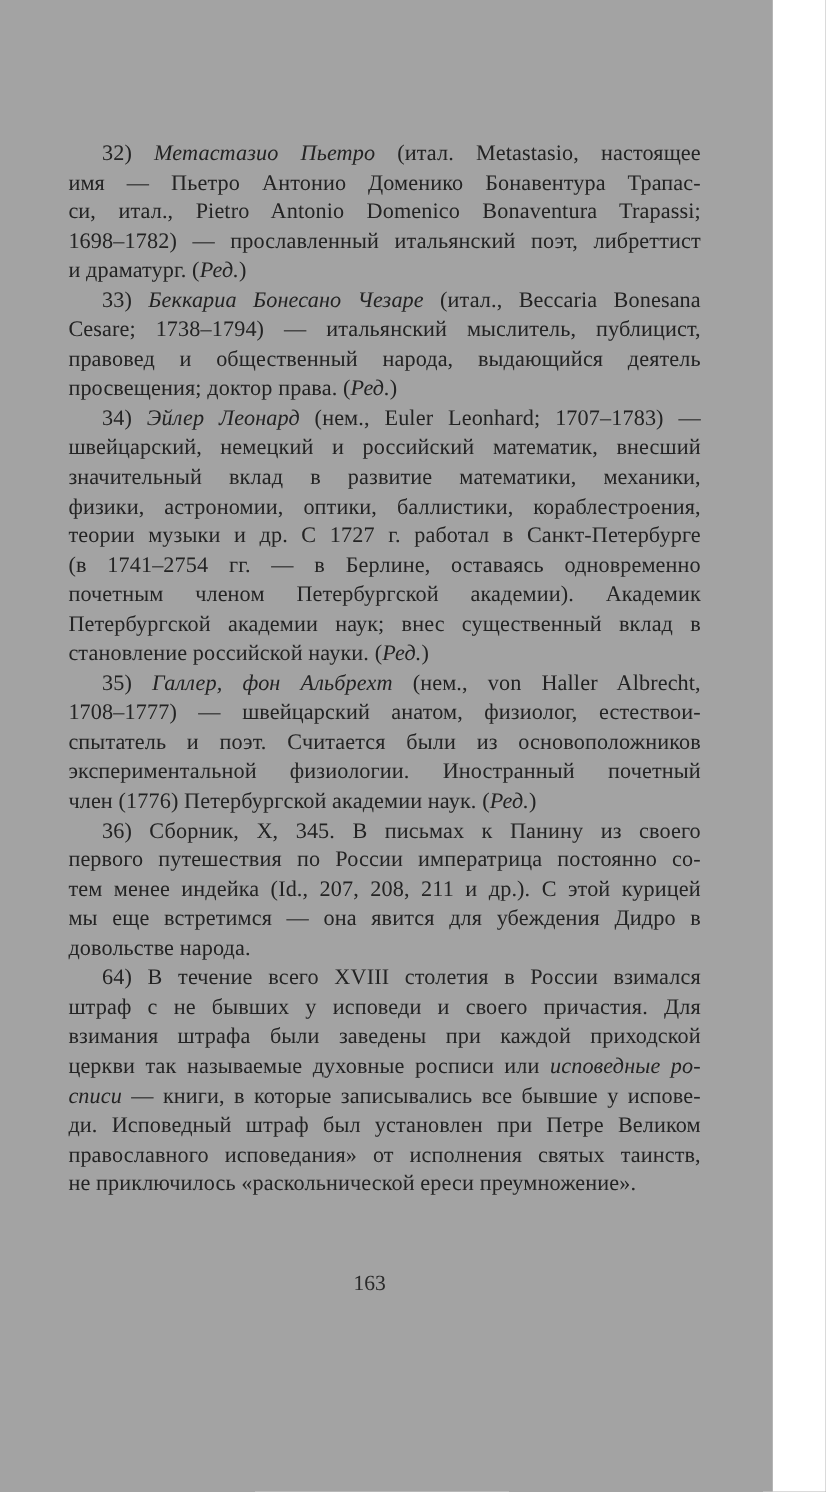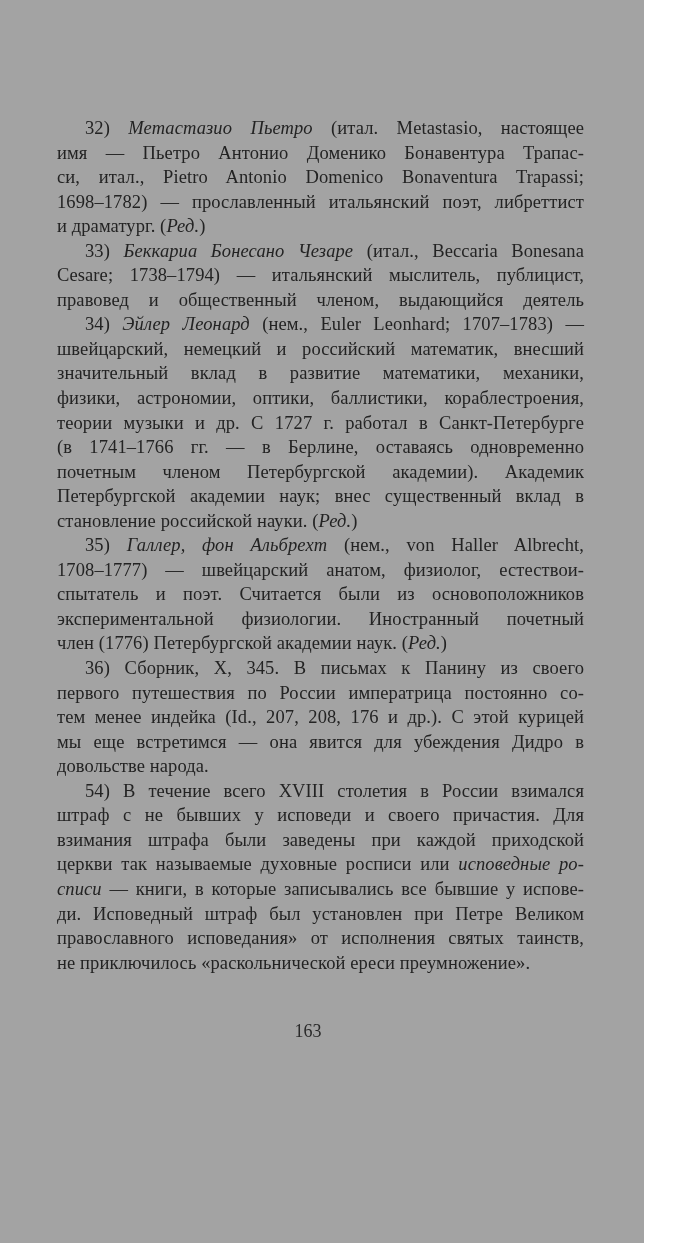--- a/index.html
+++ b/index.html
@@ -28,21 +28,21 @@
     text-align-last: justify;
     -moz-text-align-last: justify;
     letter-spacing: 0.1px;
   }
   .line.first { padding-left: 28px; }
   .line.last  { text-align-last: left; -moz-text-align-last: left; }
   .it { font-style: italic; }
   .rm { font-style: normal; }
   .page-number {
     position: absolute;
-    left: 57px; top: 1021px;
+    left: 57px; top: 1059px;
     width: 502px;
     text-align: center;
     font-size: 18px;
     color: #2a2a2a;
   }
 </style>
 </head>
 <body>
 
 <div class="page">
@@ -50,49 +50,50 @@
       <div class="note">
         <div class="line first"><span class="rm">32) </span><span class="it">Метастазио Пьетро</span><span class="rm"> (итал. Metastasio, настоящее</span></div>
         <div class="line"><span class="rm">имя — Пьетро Антонио Доменико Бонавентура Трапас-</span></div>
         <div class="line"><span class="rm">си, итал., Pietro Antonio Domenico Bonaventura Trapassi;</span></div>
         <div class="line"><span class="rm">1698–1782) — прославленный итальянский поэт, либреттист</span></div>
         <div class="line last"><span class="rm">и драматург. (</span><span class="it">Ред.</span><span class="rm">)</span></div>
       </div>
       <div class="note">
         <div class="line first"><span class="rm">33) </span><span class="it">Беккариа Бонесано Чезаре</span><span class="rm"> (итал., Beccaria Bonesana</span></div>
         <div class="line"><span class="rm">Cesare; 1738–1794) — итальянский мыслитель, публицист,</span></div>
-        <div class="line"><span class="rm">правовед и общественный членом, выдающийся деятель</span></div>
+        <div class="line"><span class="rm">правовед и общественный народа, выдающийся деятель</span></div>
+        <div class="line last"><span class="rm">просвещения; доктор права. (</span><span class="it">Ред.</span><span class="rm">)</span></div>
       </div>
       <div class="note">
         <div class="line first"><span class="rm">34) </span><span class="it">Эйлер Леонард</span><span class="rm"> (нем., Euler Leonhard; 1707–1783) —</span></div>
         <div class="line"><span class="rm">швейцарский, немецкий и российский математик, внесший</span></div>
         <div class="line"><span class="rm">значительный вклад в развитие математики, механики,</span></div>
         <div class="line"><span class="rm">физики, астрономии, оптики, баллистики, кораблестроения,</span></div>
         <div class="line"><span class="rm">теории музыки и др. С 1727 г. работал в Санкт-Петербурге</span></div>
-        <div class="line"><span class="rm">(в 1741–1766 гг. — в Берлине, оставаясь одновременно</span></div>
+        <div class="line"><span class="rm">(в 1741–2754 гг. — в Берлине, оставаясь одновременно</span></div>
         <div class="line"><span class="rm">почетным членом Петербургской академии). Академик</span></div>
         <div class="line"><span class="rm">Петербургской академии наук; внес существенный вклад в</span></div>
         <div class="line last"><span class="rm">становление российской науки. (</span><span class="it">Ред.</span><span class="rm">)</span></div>
       </div>
       <div class="note">
         <div class="line first"><span class="rm">35) </span><span class="it">Галлер, фон Альбрехт</span><span class="rm"> (нем., von Haller Albrecht,</span></div>
         <div class="line"><span class="rm">1708–1777) — швейцарский анатом, физиолог, естествои-</span></div>
         <div class="line"><span class="rm">спытатель и поэт. Считается были из основоположников</span></div>
         <div class="line"><span class="rm">экспериментальной физиологии. Иностранный почетный</span></div>
         <div class="line last"><span class="rm">член (1776) Петербургской академии наук. (</span><span class="it">Ред.</span><span class="rm">)</span></div>
       </div>
       <div class="note">
         <div class="line first"><span class="rm">36) Сборник, X, 345. В письмах к Панину из своего</span></div>
         <div class="line"><span class="rm">первого путешествия по России императрица постоянно со-</span></div>
-        <div class="line"><span class="rm">тем менее индейка (Id., 207, 208, 176 и др.). С этой курицей</span></div>
+        <div class="line"><span class="rm">тем менее индейка (Id., 207, 208, 211 и др.). С этой курицей</span></div>
         <div class="line"><span class="rm">мы еще встретимся — она явится для убеждения Дидро в</span></div>
         <div class="line last"><span class="rm">довольстве народа.</span></div>
       </div>
       <div class="note">
-        <div class="line first"><span class="rm">54) В течение всего XVIII столетия в России взимался</span></div>
+        <div class="line first"><span class="rm">64) В течение всего XVIII столетия в России взимался</span></div>
         <div class="line"><span class="rm">штраф с не бывших у исповеди и своего причастия. Для</span></div>
         <div class="line"><span class="rm">взимания штрафа были заведены при каждой приходской</span></div>
         <div class="line"><span class="rm">церкви так называемые духовные росписи или </span><span class="it">исповедные ро-</span></div>
         <div class="line"><span class="it">списи</span><span class="rm"> — книги, в которые записывались все бывшие у испове-</span></div>
         <div class="line"><span class="rm">ди. Исповедный штраф был установлен при Петре Великом</span></div>
         <div class="line"><span class="rm">православного исповедания» от исполнения святых таинств,</span></div>
         <div class="line last"><span class="rm">не приключилось «раскольнической ереси преумножение».</span></div>
       </div>
     </div>
   <div class="page-number">163</div>

